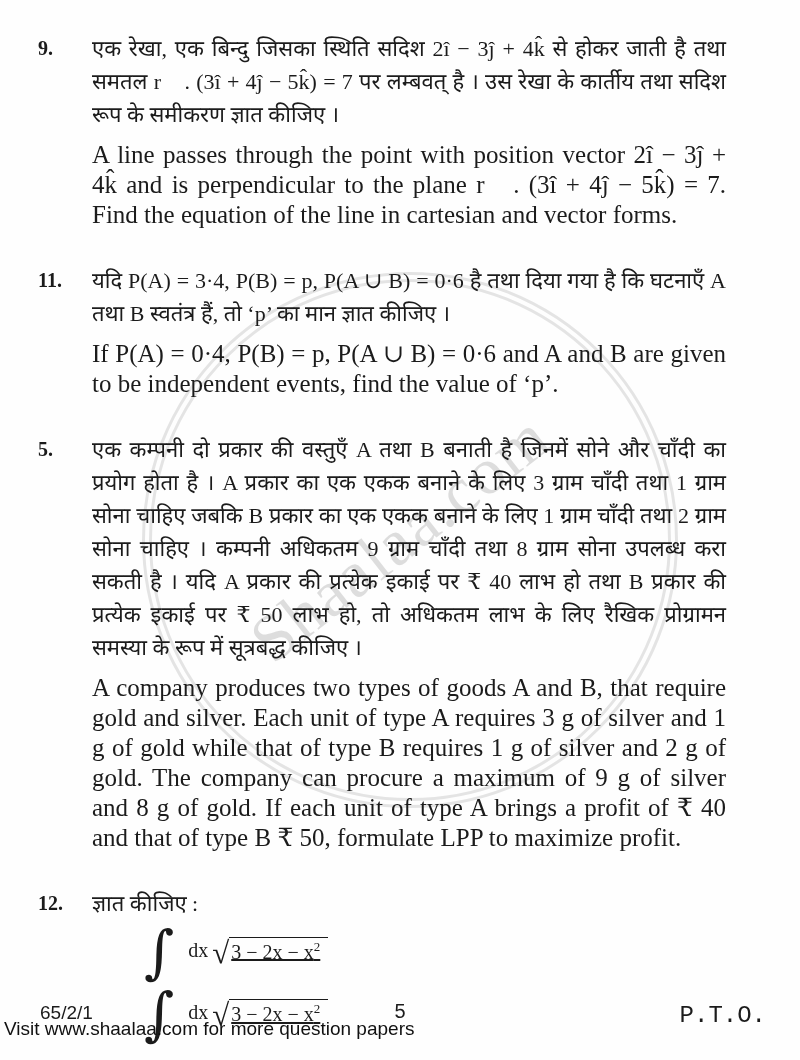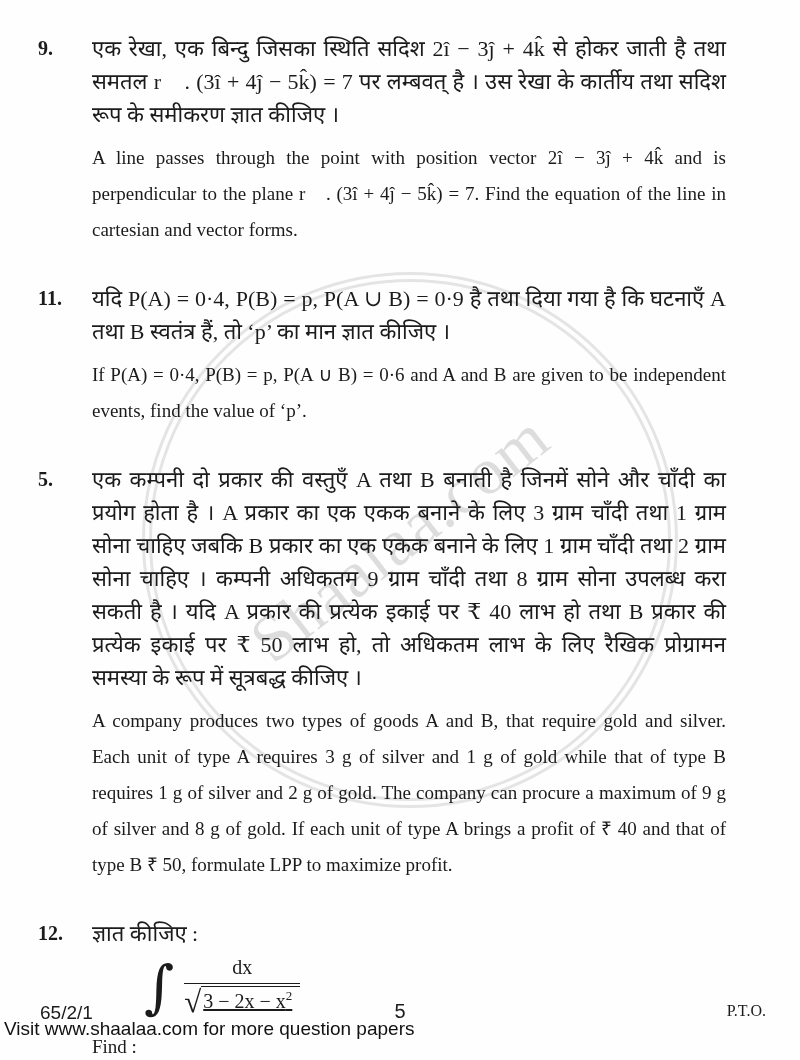--- a/index.html
+++ b/index.html
@@ -40,53 +40,53 @@
   .qnum {
     width: 54px; flex: 0 0 54px;
     font-weight: bold; font-size: 20px; line-height: 33px;
   }
   .qbody { flex: 1; min-width: 0; }
   p.hi {
     font-size: 22px; line-height: 33px;
     margin: 0 0 9px 0; text-align: justify;
   }
   p.en {
-    font-size: 19px; line-height: 36px;
-    margin: 0; text-align: justify; font-family: Liberation Serif, serif;
+    font-size: 25px; line-height: 30px;
+    margin: 0; text-align: justify;
   }
   p.label { margin: 0 0 4px 0; text-align: left; }
   p.en.label { margin-top: 10px; }
   
   .integral-row { display: flex; align-items: center; margin: 6px 0 10px 52px; }
   .int-sign {
     font-size: 58px; line-height: 0.9;
     margin-right: 10px;
     font-family: "DejaVu Serif", "Liberation Serif", serif;
   }
-  .frac { display: inline-flex; flex-direction: column; align-items: center; font-size: 20px; justify-content: space-between; }
+  .frac { display: inline-flex; align-items: center; font-size: 20px; justify-content: space-between; }
   .frac .num { padding: 0 4px 4px 4px; }
   .frac .bar { align-self: stretch; border-top: 1.8px solid #1b1b1b; height: 0; }
   .frac .den { display: flex; align-items: flex-start; padding-top: 2px; }
   .sqrt-sign { font-size: 31px; line-height: 1.05; }
   .radicand { border-top: 1.8px solid #1b1b1b; padding: 1px 8px 0 2px; white-space: nowrap; text-decoration: underline; }
   .radicand sup { font-size: 13px; }
   
   .footer { position: absolute; left: 0; right: 0; bottom: 0; height: 60px; z-index: 2; }
   .footer-code {
     position: absolute; left: 40px; top: 2px;
     font-size: 19px; font-family: Liberation Sans, sans-serif;
   }
   .footer-page {
     position: absolute; left: 0; right: 0; top: 0;
     text-align: center; font-size: 20px;
     font-family: "Liberation Sans", sans-serif;
   }
   .footer-pto {
     position: absolute; right: 34px; top: 2px;
-    font-size: 16px; font-family: Liberation Serif, serif;
+    font-size: 24px; font-family: Liberation Mono, monospace;
   }
   .footer-caption {
     position: absolute; left: 4px; top: 18px;
     font-size: 19px; color: #111;
     font-family: "Liberation Sans", "DejaVu Sans", sans-serif;
     white-space: nowrap;
   }
 </style>
 </head>
 <body>
@@ -104,21 +104,21 @@
       <div class="qnum">9.</div>
       <div class="qbody">
         <p class="hi">एक रेखा, एक बिन्दु जिसका स्थिति सदिश 2î − 3ĵ + 4k̂ से होकर जाती है तथा समतल r⃗ . (3î + 4ĵ − 5k̂) = 7 पर लम्बवत् है । उस रेखा के कार्तीय तथा सदिश रूप के समीकरण ज्ञात कीजिए ।</p>
         <p class="en">A line passes through the point with position vector 2î − 3ĵ + 4k̂ and is perpendicular to the plane r⃗ . (3î + 4ĵ − 5k̂) = 7. Find the equation of the line in cartesian and vector forms.</p>
       </div>
     </div>
 
     <div class="question">
       <div class="qnum">11.</div>
       <div class="qbody">
-        <p class="hi">यदि P(A) = 0·4,  P(B) = p,  P(A ∪ B) = 0·9 है तथा दिया गया है कि घटनाएँ A तथा B स्वतंत्र हैं, तो ‘p’ का मान ज्ञात कीजिए ।</p>
+        <p class="hi">यदि P(A) = 3·4,  P(B) = p,  P(A ∪ B) = 0·6 है तथा दिया गया है कि घटनाएँ A तथा B स्वतंत्र हैं, तो ‘p’ का मान ज्ञात कीजिए ।</p>
         <p class="en">If P(A) = 0·4, P(B) = p, P(A ∪ B) = 0·6 and A and B are given to be independent events, find the value of ‘p’.</p>
       </div>
     </div>
 
     <div class="question">
       <div class="qnum">5.</div>
       <div class="qbody">
         <p class="hi">एक कम्पनी दो प्रकार की वस्तुएँ A तथा B बनाती है जिनमें सोने और चाँदी का प्रयोग होता है । A प्रकार का एक एकक बनाने के लिए 3 ग्राम चाँदी तथा 1 ग्राम सोना चाहिए जबकि B प्रकार का एक एकक बनाने के लिए 1 ग्राम चाँदी तथा 2 ग्राम सोना चाहिए । कम्पनी अधिकतम 9 ग्राम चाँदी तथा 8 ग्राम सोना उपलब्ध करा सकती है । यदि A प्रकार की प्रत्येक इकाई पर ₹ 40 लाभ हो तथा B प्रकार की प्रत्येक इकाई पर ₹ 50 लाभ हो, तो अधिकतम लाभ के लिए रैखिक प्रोग्रामन समस्या के रूप में सूत्रबद्ध कीजिए ।</p>
         <p class="en">A company produces two types of goods A and B, that require gold and silver. Each unit of type A requires 3 g of silver and 1 g of gold while that of type B requires 1 g of silver and 2 g of gold. The company can procure a maximum of 9 g of silver and 8 g of gold. If each unit of type A brings a profit of ₹ 40 and that of type B ₹ 50, formulate LPP to maximize profit.</p>
       </div>
@@ -134,21 +134,20 @@
           <span class="frac">
             <span class="num">dx</span>
             <span class="bar"></span>
             <span class="den">
               <span class="sqrt-sign">√</span>
               <span class="radicand"><span>3 − 2x − x</span><sup>2</sup></span>
             </span>
           </span>
         </div>
 
-        <p class="en label">Find :</p>
 
         <div class="integral-row">
           <span class="int-sign">∫</span>
           <span class="frac">
             <span class="num">dx</span>
             <span class="bar"></span>
             <span class="den">
               <span class="sqrt-sign">√</span>
               <span class="radicand"><span>3 − 2x − x</span><sup>2</sup></span>
             </span>

